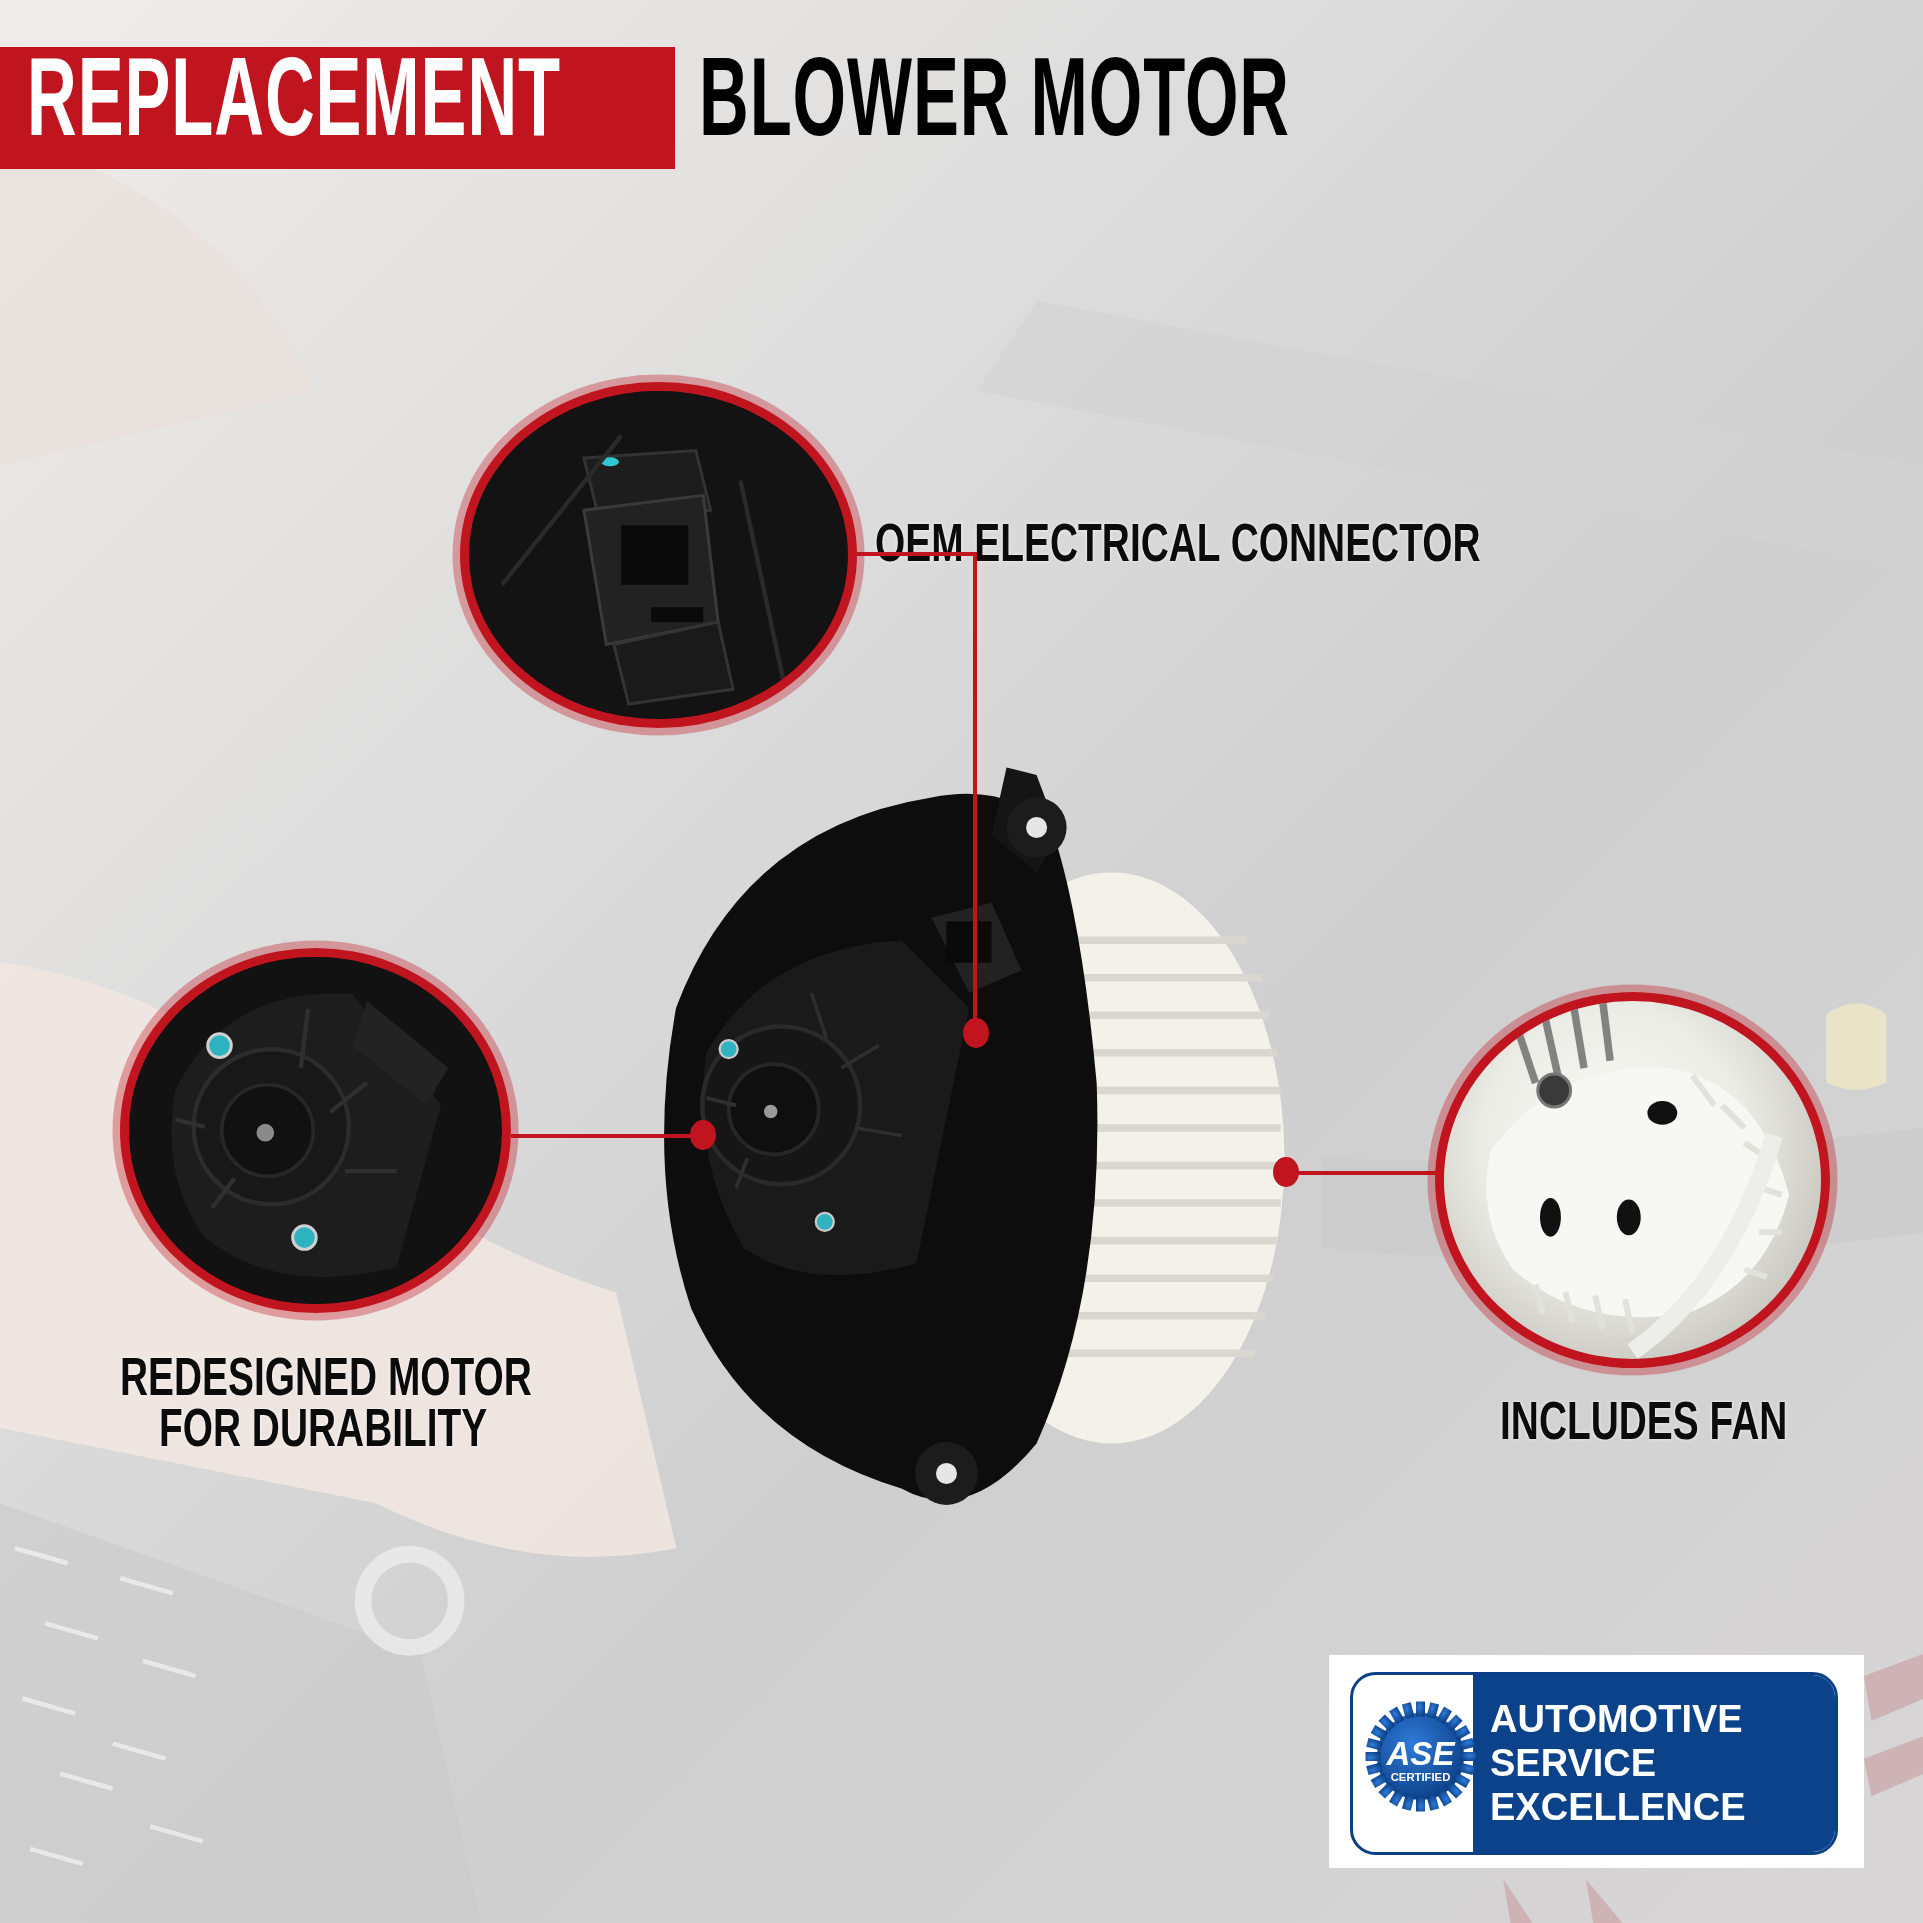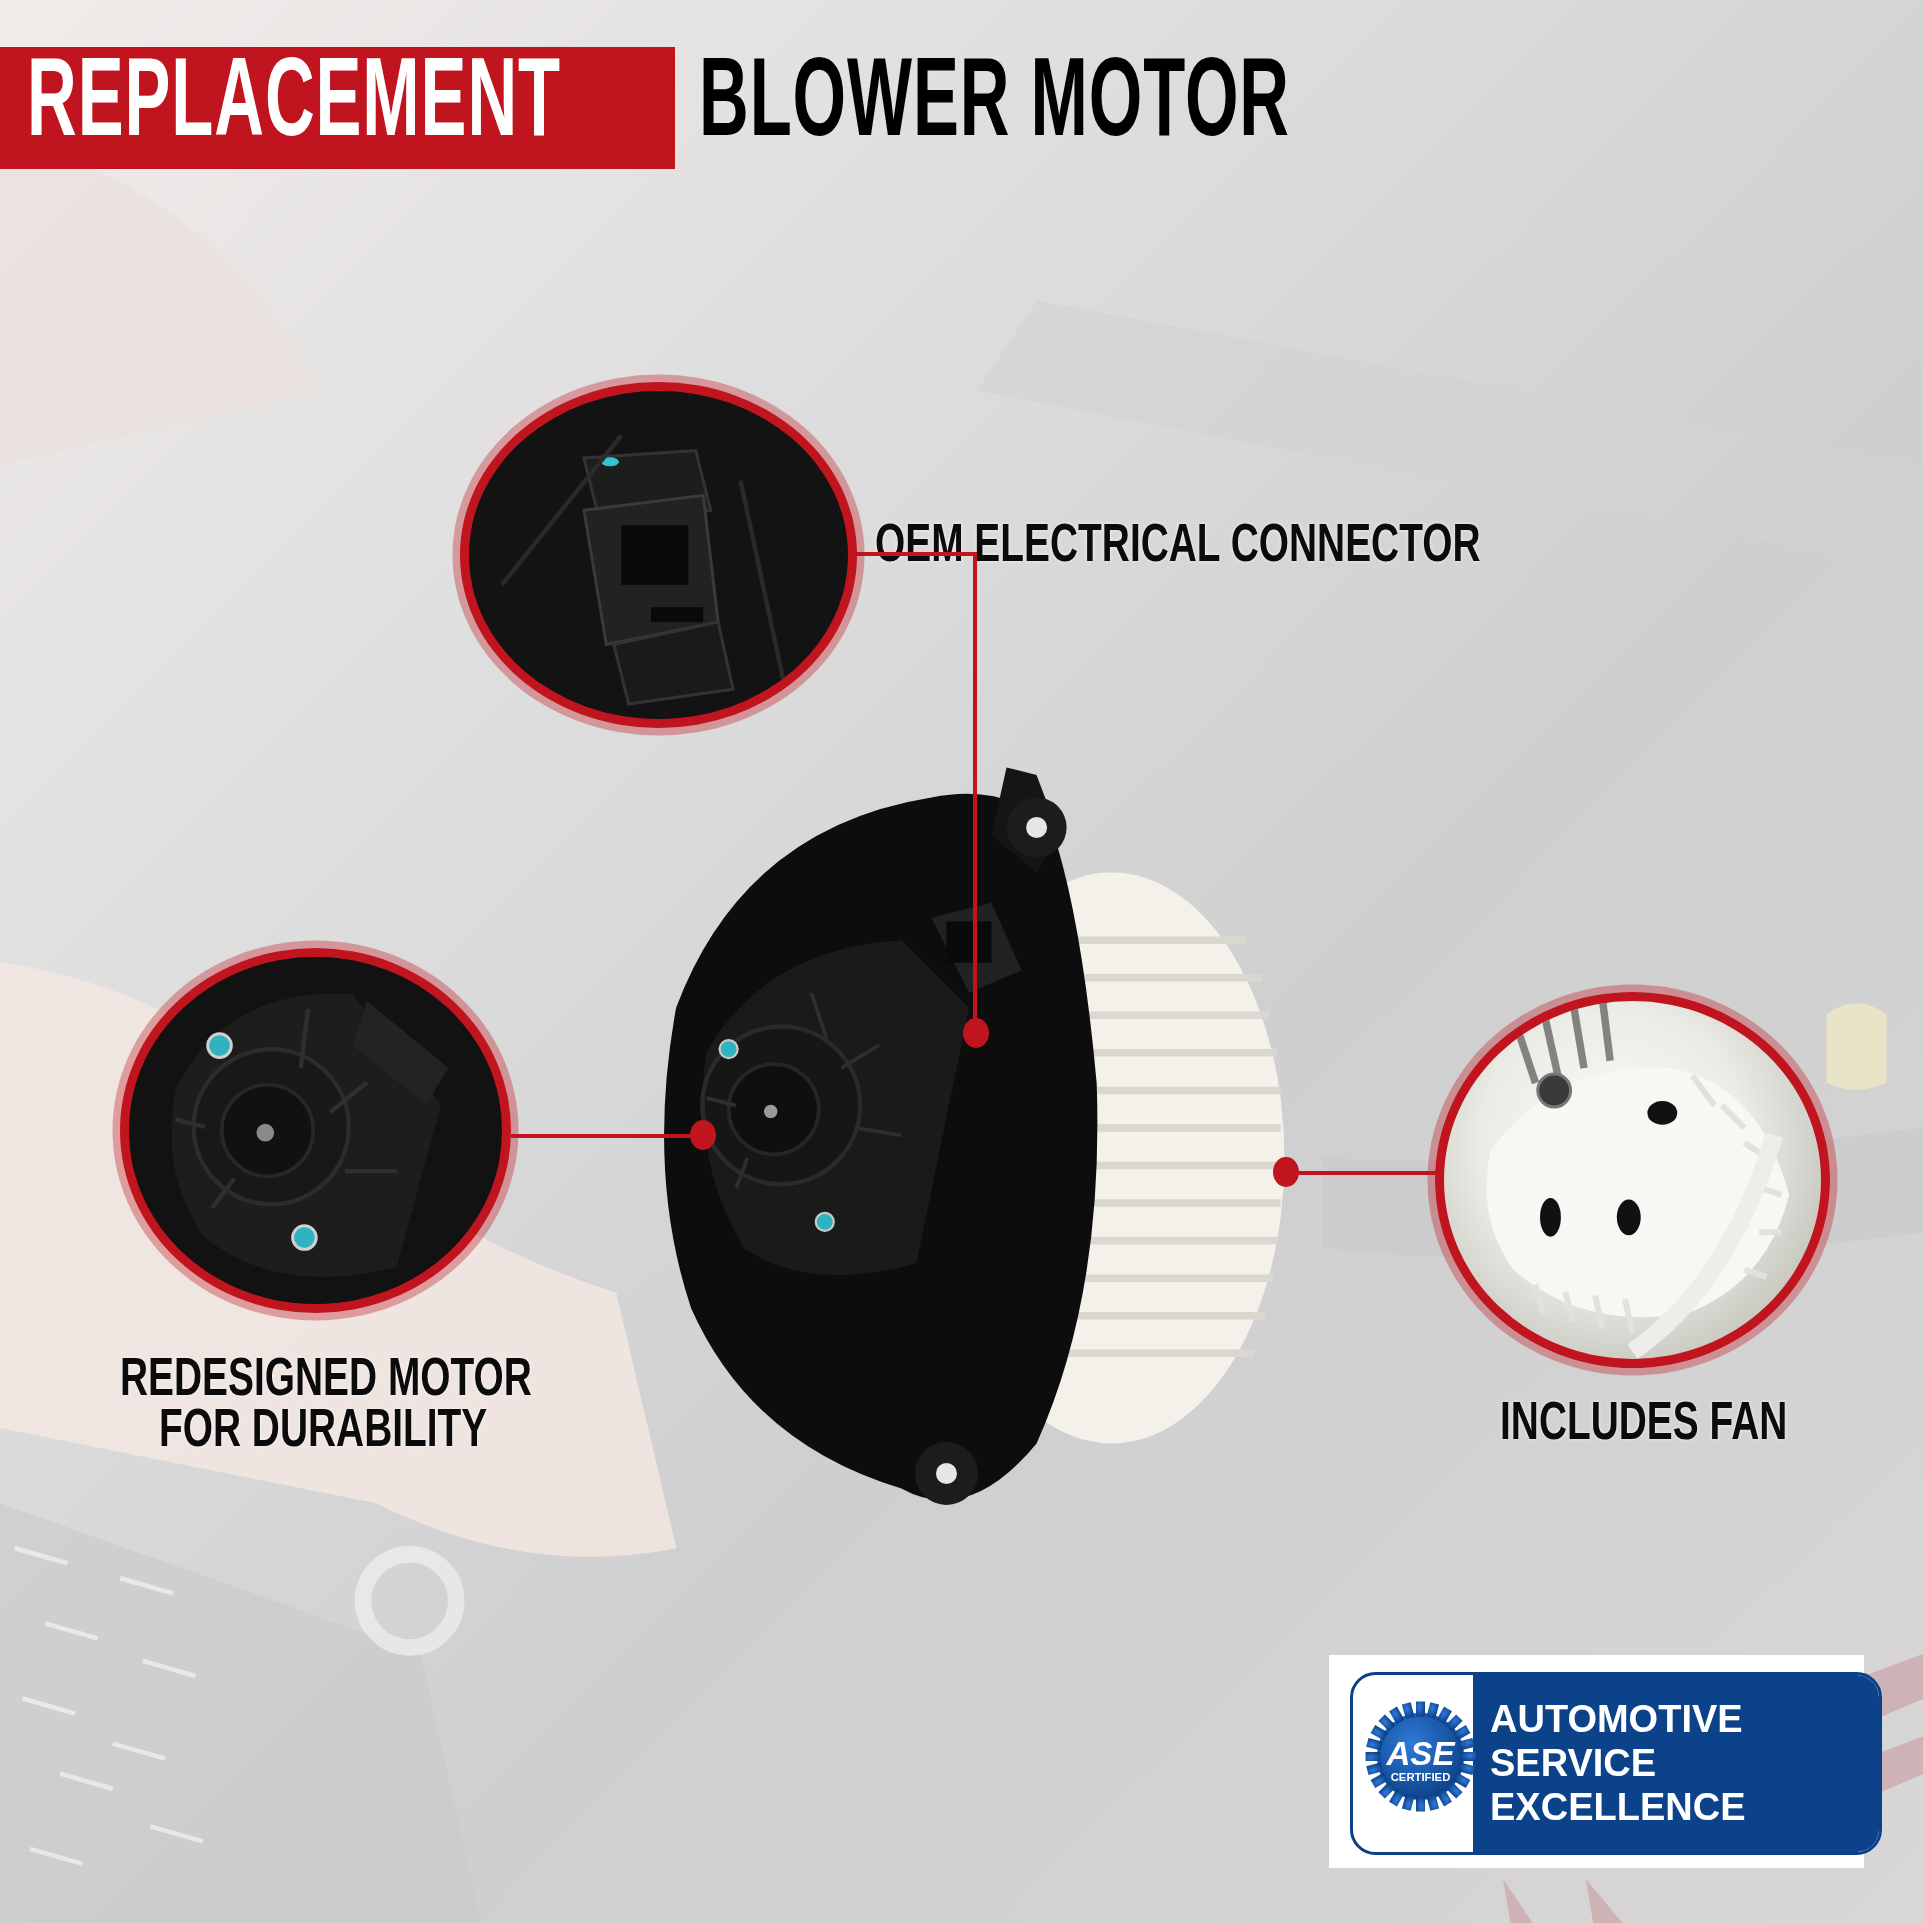--- a/index.html
+++ b/index.html
@@ -28,21 +28,21 @@
 
   
   .line { position: absolute; background: #c0141f; }
   .dot { position: absolute; width: 25.6px; height: 30px; border-radius: 50%; background: #c0141f; }
 
   
   .motor { position: absolute; }
 
   
   .ase-frame { position: absolute; left: 1329px; top: 1655px; width: 535px; height: 213px; background: #fff; }
-  .ase-card { position: absolute; left: 21px; top: 16.5px; width: 532px; height: 183px; border: 3px solid #0b3f86;
+  .ase-card { position: absolute; left: 21px; top: 16.5px; width: 488px; height: 183px; border: 3px solid #0b3f86;
     border-radius: 25.6px; background: #fff; overflow: hidden; box-sizing: border-box; }
   .ase-blue { position: absolute; left: 120px; top: 0; right: 0; bottom: 0; background: #0b4289; }
   .ase-words { position: absolute; left: 137px; top: 22.5px; color: #fff; font-family: "Liberation Sans", sans-serif;
     font-weight: bold; font-size: 38px; line-height: 44px; }
   .ase-words div { white-space: nowrap; }
   .ase-gear { position: absolute; left: 10.5px; top: 25.6px; width: 113px; height: 113px; }
 </style>
 </head>
 <body>
 

